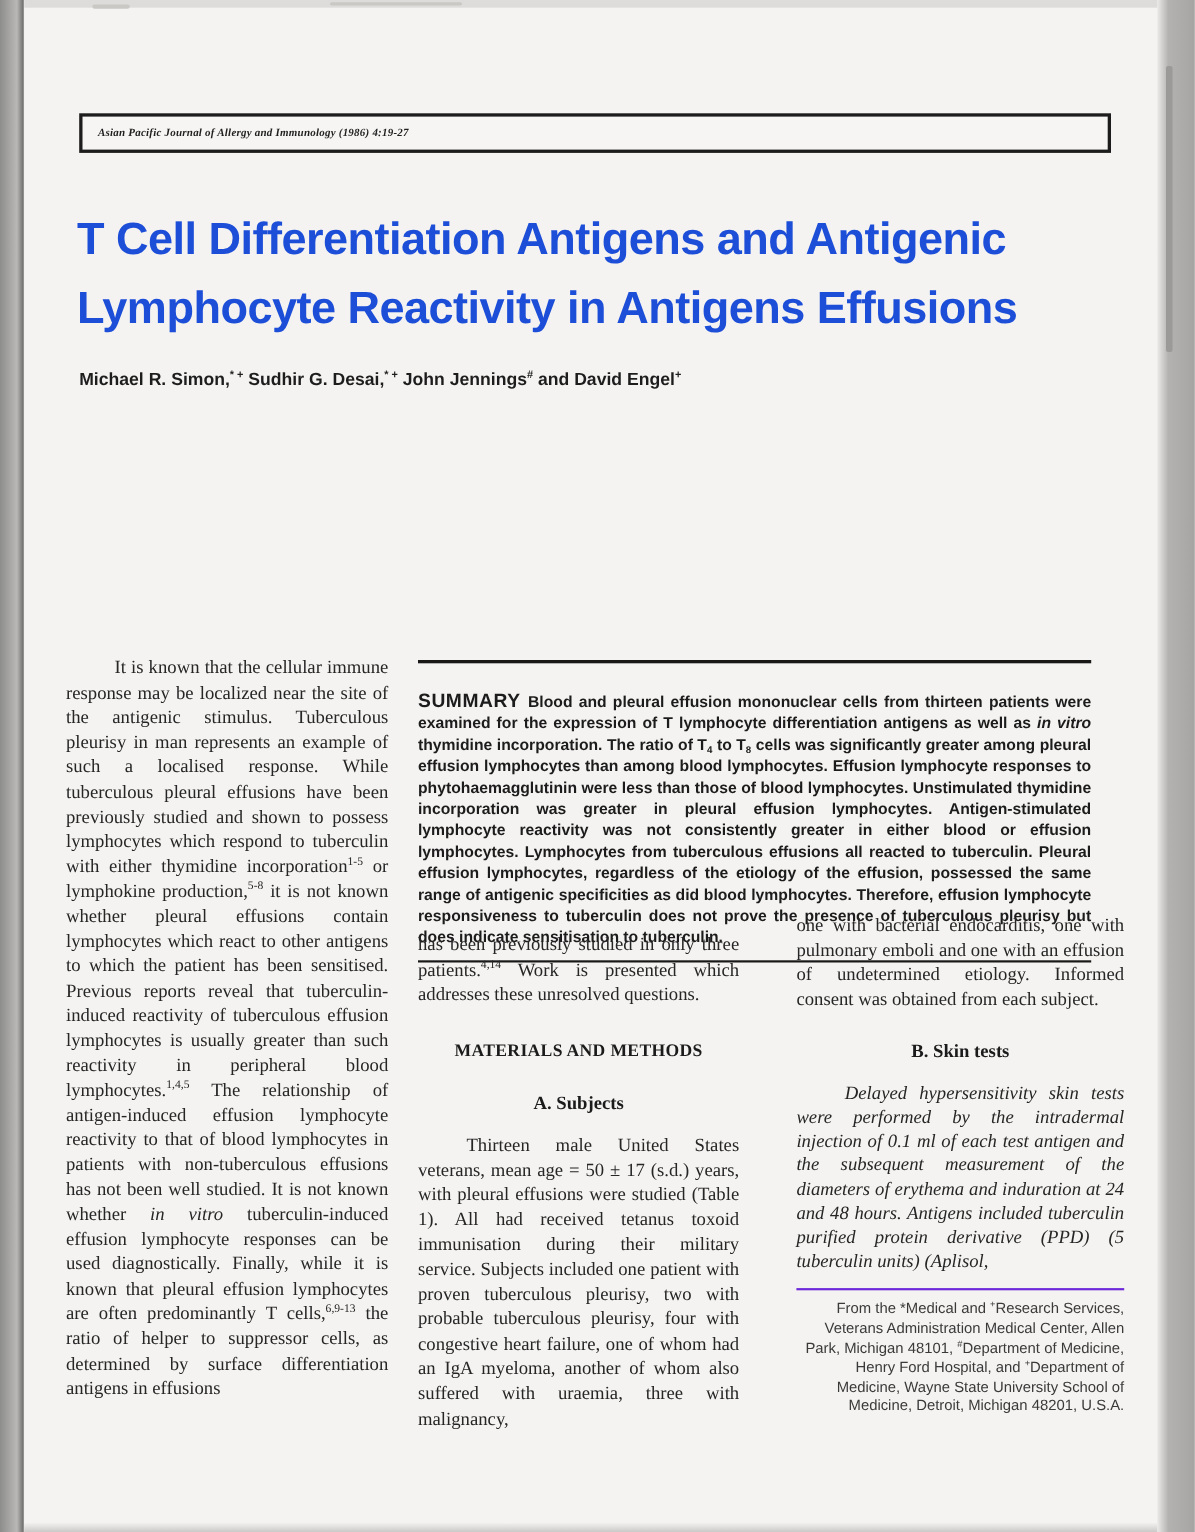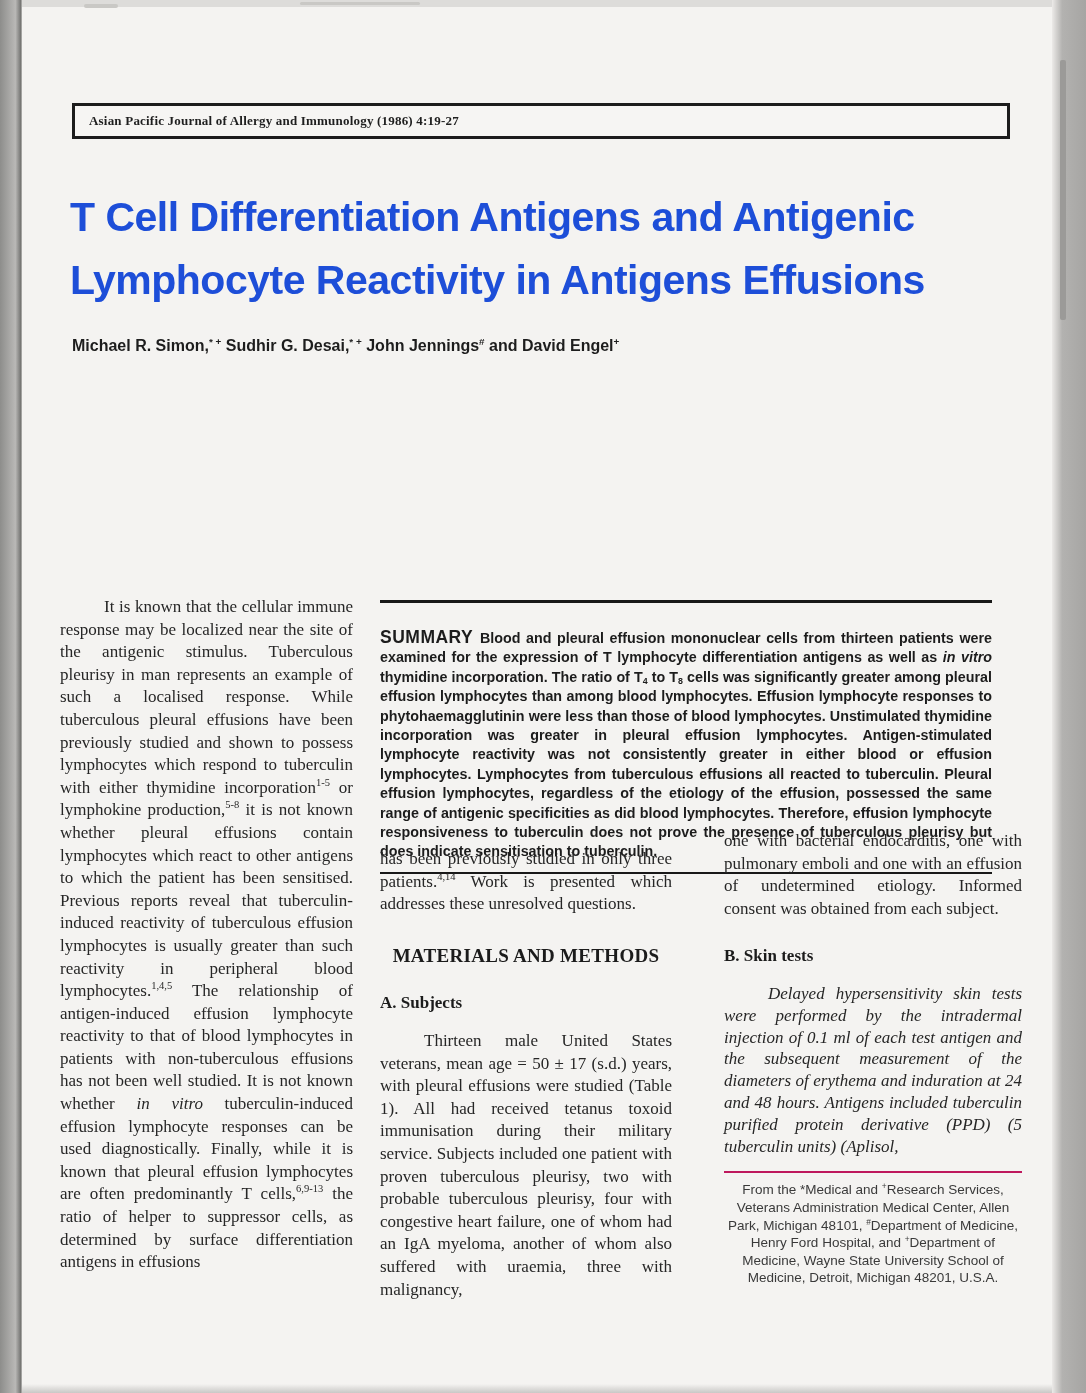--- a/index.html
+++ b/index.html
@@ -22,21 +22,21 @@
   .smudge{position:absolute;background:#c9c8c5;border-radius:2px;}
 
   
   .journal-box{
     position:absolute;left:72px;top:103px;width:918px;height:30px;
     border:3px solid #1c1c1c;background:#f6f5f3;
     display:flex;align-items:center;padding-left:14px;box-sizing:content-box;
   }
   .journal-box span{
     font-family:"Liberation Serif", serif;
-    font-weight:600;font-size:13px;color:#1f1f1f;
+    font-style:italic;font-weight:600;font-size:10px;color:#1f1f1f;
     letter-spacing:.2px;white-space:nowrap;
   }
 
   
   .title{
     position:absolute;left:70px;top:186px;width:960px;
     font-family:"Liberation Sans", sans-serif;
     font-weight:700;font-size:41px;line-height:63px;
     letter-spacing:-0.5px;color:#1d4ed8;
   }
@@ -67,38 +67,38 @@
     border-top:3px solid #181818;border-bottom:2px solid #181818;
     padding:25px 0 10px 0;
     font-family:"Liberation Sans", sans-serif;
     font-weight:700;font-size:14.3px;line-height:19.4px;
     text-align:justify;color:#1c1c1c;
   }
   .summary-label{font-size:17.5px;letter-spacing:.5px;}
 
   
   .mm-heading{
-    font-weight:700;text-align:center;font-size:19px;letter-spacing:.3px;
+    font-weight:700;text-align:center;font-size:16px;letter-spacing:.3px;
     margin:29px 0 0 0 !important;text-indent:0;color:#1b1b1b;
   }
   .sub-heading{
-    font-weight:700;text-align:left;font-size:17px;
+    font-weight:700;text-align:center;font-size:17px;
     margin:25px 0 0 0 !important;text-indent:0;color:#1b1b1b;
   }
   .after-heading{margin-top:15px !important;}
   .skin-para{line-height:21.8px !important;font-style:italic;}
 
   
   .footnote{
     margin-top:14px !important;
-    border-top:2px solid #be185d;
+    border-top:2px solid #6d28d9;
     padding-top:8px;
     font-family:"Liberation Sans", sans-serif;
     font-size:13.5px;line-height:17.6px;color:#3a3a3a;
-    text-align:center;font-weight:400;
+    text-align:right;font-weight:400;
   }
 </style>
 </head>
 <body>
 
 <div class="page">
 
   <div class="edge-left"></div>
   <div class="edge-right"></div>
   <div class="edge-top"></div>

